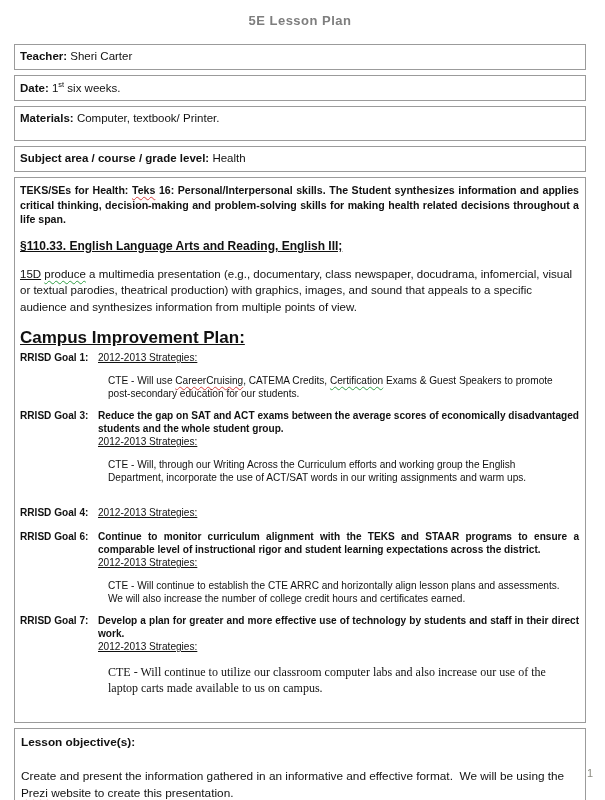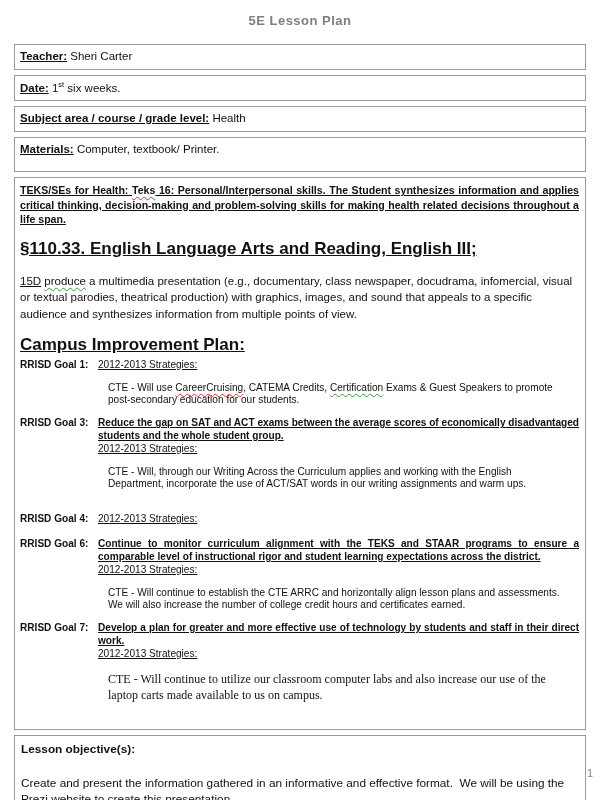--- a/index.html
+++ b/index.html
@@ -21,40 +21,40 @@
   .doc-table{position:absolute;top:44px;left:14px;width:572px;}
   .row{
     box-sizing:border-box;border:1px solid var(--c-border);
     padding:4px 5px;margin-bottom:5px;font-size:11.5px;line-height:1.35;
     background:#fff;
   }
   .row-info{min-height:26px;}
   .row-materials{min-height:35px;}
   .row-main{padding:5px 6px 16px 5px;}
   .p-teks{font-weight:bold;font-size:10.6px;line-height:1.34;text-align:justify;margin:0 0 12px 0;}
-  .p-ela{font-size:17px;margin:0 0 12px 0;}
+  .p-ela{font-size:12px;margin:0 0 12px 0;}
   .p-prod{font-size:11.5px;line-height:1.42;margin:2px 0 12px 0;}
   .p-cip{font-size:17px;margin:0 0 2px 0;}
   .goals{font-size:10.1px;line-height:1.27;}
   .goal-row{display:flex;}
   .goal-label{flex:0 0 78px;font-weight:bold;}
   .goal-content{flex:1;}
   .goal-text{font-weight:bold;text-align:justify;margin:0;}
   .strategies-label{text-decoration:underline;margin:0;}
   .strategy-text{margin:10px;}
   .strategy-text.serif{font-family:"Liberation Serif",serif;font-size:12px;line-height:1.35;}
   .goal-gap{height:12px;}
   .row-objective{min-height:98px;padding:5px 6px;font-size:11.8px;line-height:1.42;}
   .obj-heading{font-weight:bold;margin:0 0 17px 0;}
   .obj-line{margin:0;}
   .page-number{
     position:absolute;right:12px;top:767px;font-size:11px;color:var(--c-pagenum);
   }
   
-  .s-b{font-weight:bold;text-decoration:underline;}
+  .s-b{font-weight:bold;}
   .s-u{text-decoration:underline;}
   .s-sup{vertical-align:super;font-size:0.65em;}
   .s-sqr{
     text-decoration-line:underline;text-decoration-style:wavy;
     text-decoration-color:var(--c-sqr);text-decoration-thickness:1px;
     text-underline-offset:2px;text-decoration-skip-ink:none;
   }
   .s-sqg{
     text-decoration-line:underline;text-decoration-style:wavy;
     text-decoration-color:var(--c-sqg);text-decoration-thickness:1px;
@@ -68,43 +68,43 @@
 <div class="page">
 
   <div class="title">5E Lesson Plan</div>
 
   <div class="doc-table">
 
     <div class="row row-info"><span class="s-b">Teacher:</span><span> Sheri Carter</span></div>
 
     <div class="row row-info"><span class="s-b">Date:</span><span> 1</span><span class="s-sup">st</span><span> six weeks.</span></div>
 
+    <div class="row row-info row-materials"><span class="s-b">Materials:</span><span> Computer, textbook/ Printer.</span></div>
+
     <div class="row row-info"><span class="s-b">Subject area / course / grade level:</span><span> Health</span></div>
-
-    <div class="row row-info row-materials"><span class="s-b">Materials:</span><span> Computer, textbook/ Printer.</span></div>
 
     <div class="row row-main">
       <p class="p-teks"><span class="s-b">TEKS/SEs for Health: </span><span class="s-b s-sqr">Teks</span><span class="s-b"> 16: Personal/Interpersonal skills. The Student synthesizes information and applies critical thinking, decision-making and problem-solving skills for making health related decisions throughout a life span.</span></p>
       <p class="p-ela"><span class="s-b s-u">§110.33. English Language Arts and Reading, English III;</span></p>
       <p class="p-prod"><span class="s-u">15D</span><span> </span><span class="s-sqg">produce</span><span> a multimedia presentation (e.g., documentary, class newspaper, docudrama, infomercial, visual or textual parodies, theatrical production) with graphics, images, and sound that appeals to a specific audience and synthesizes information from multiple points of view.</span></p>
       <p class="p-cip"><span class="s-b s-u">Campus Improvement Plan:</span></p>
       <div class="goals">
           <div class="goal-row">
             <div class="goal-label">RRISD Goal 1:</div>
             <div class="goal-content">
               <div class="strategies-label">2012-2013 Strategies:</div>
               <div class="strategy-text"><span>CTE - Will use </span><span class="s-sqr">CareerCruising</span><span>, CATEMA Credits, </span><span class="s-sqg">Certification</span><span> Exams &amp; Guest Speakers to promote post-secondary education for our students.</span></div>
             </div>
           </div>
           <div class="goal-row">
             <div class="goal-label">RRISD Goal 3:</div>
             <div class="goal-content">
               <div class="goal-text"><span class="s-b">Reduce the gap on SAT and ACT exams between the average scores of economically disadvantaged students and the whole student group.</span></div>
               <div class="strategies-label">2012-2013 Strategies:</div>
-              <div class="strategy-text"><span>CTE - Will, through our Writing Across the Curriculum applies and working with the English Department, incorporate the use of ACT/SAT words in our writing assignments and warm ups.</span></div>
+              <div class="strategy-text"><span>CTE - Will, through our Writing Across the Curriculum efforts and working group the English Department, incorporate the use of ACT/SAT words in our writing assignments and warm ups.</span></div>
             </div>
           </div>
           <div class="goal-gap"></div>
           <div class="goal-row">
             <div class="goal-label">RRISD Goal 4:</div>
             <div class="goal-content">
               <div class="strategies-label">2012-2013 Strategies:</div>
             </div>
           </div>
           <div class="goal-gap"></div>

